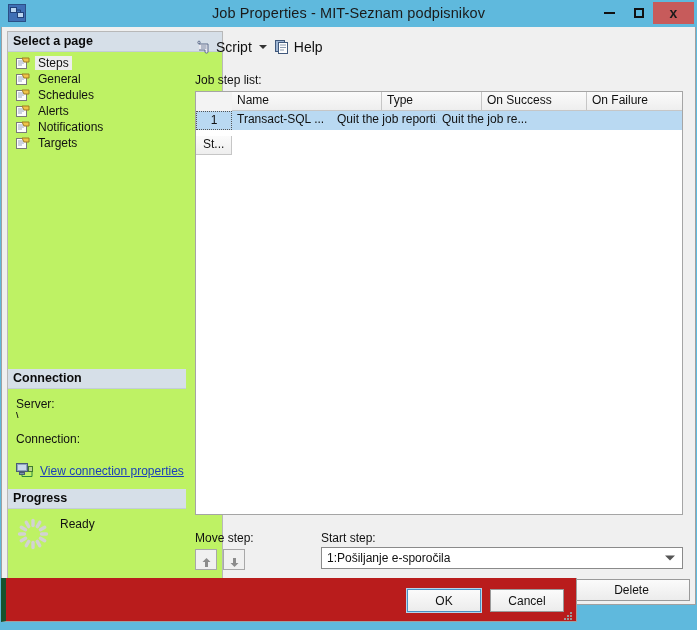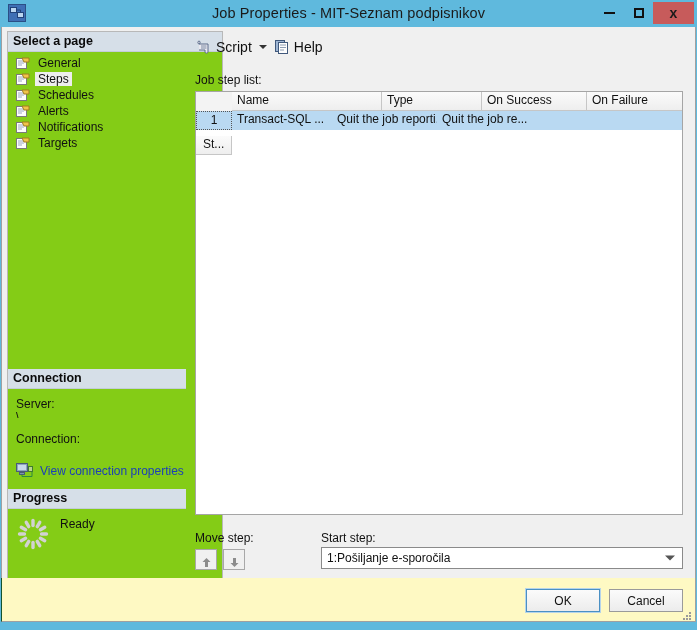--- a/index.html
+++ b/index.html
@@ -64,21 +64,21 @@
     width: 695px; height: 578px;
     background: #f0f0f0;
     border: 1px solid #a0a0a0;
     border-top: none;
   }
 
   
   .leftpane {
     position: absolute; left: 5px; top: 4px;
     width: 216px; height: 568px;
-    background: #84cc16;
+    background: #bef264;
     border: 1px solid #b8b8b8;
   }
   .section-head {
     background: #d6dfe8;
     font-weight: bold;
     font-size: 12.5px;
     color: #0a0a0a;
     padding: 2px 0 3px 5px;
     border-bottom: 1px solid #c3cdd8;
     font-family: "Liberation Sans", sans-serif;
@@ -109,21 +109,21 @@
   }
   .conn-value.clipped { height: 7px; line-height: 13px; }
   .conn-gap { height: 14px; }
   .conn-link-row {
     display: flex; align-items: center;
     padding: 10px 0 0 8px;
   }
   .link-icon { width: 18px; height: 15px; margin-right: 6px; flex:none; }
   .conn-link {
     color: #1a3fb8; font-size: 12px;
-    cursor: pointer;
+    text-decoration: underline; cursor: pointer;
   }
 
   .progress-block { position: absolute; left: 0; top: 457px; width: 178px; }
   .progress-body { display: flex; align-items: flex-start; padding: 8px 0 0 8px; }
   .spinner { width: 34px; height: 34px; margin-right: 10px; flex: none; }
   .progress-text { font-size: 12px; color: #111; }
 
   
   .rightpane {
     position: absolute; left: 190px; top: 4px;
@@ -241,23 +241,23 @@
     border: 1px solid #9a9a9a;
     font-size: 12px; color: #111;
     display: flex; align-items: center; justify-content: center;
     cursor: default;
     font-family: "Liberation Sans", sans-serif;
   }
 
   
   .footer {
     position: absolute; left: 1px; top: 578px;
-    width: 695px; height: 44px;
-    background: #fef9c3;
-    border-left: 1px solid #14532d;
+    width: 576px; height: 44px;
+    background: #b91c1c;
+    border-left: 5px solid #14532d;
     border-right: 1px solid #a0a0a0;
     border-bottom: 1px solid #a0a0a0;
   }
   .footer-btns {
     position: absolute; right: 12px; top: 11px;
     display: flex; gap: 9px;
   }
   .fbtn {
     width: 74px; height: 23px;
     background: linear-gradient(#fbfbfb, #ececec);
@@ -301,44 +301,44 @@
   </div>
 
   <div class="dialog">
 
     <div class="leftpane">
 
       <div class="section-head">Select a page</div>
 
       <div class="sel-page-list">
 
+        <div class="page-item selected">
+          <span class="page-icon">
+            <svg width="14" height="13" viewBox="0 0 14 13">
+              <rect x="0.5" y="1.5" width="10" height="10" fill="#fdfdfd" stroke="#7a7a7a"></rect>
+              <line x1="2" y1="4" x2="8" y2="4" stroke="#9aa8c0"></line>
+              <line x1="2" y1="6" x2="8" y2="6" stroke="#9aa8c0"></line>
+              <line x1="2" y1="8" x2="6" y2="8" stroke="#9aa8c0"></line>
+              <path d="M6 1 L13 1 L13 5 L8 5 Z" fill="#f0c44a" stroke="#a07d1e"></path>
+            </svg>
+          </span>
+          <span class="lbl">Steps</span>
+        </div>
+
         <div class="page-item">
           <span class="page-icon">
             <svg width="14" height="13" viewBox="0 0 14 13">
               <rect x="0.5" y="1.5" width="10" height="10" fill="#fdfdfd" stroke="#7a7a7a"></rect>
               <line x1="2" y1="4" x2="8" y2="4" stroke="#9aa8c0"></line>
               <line x1="2" y1="6" x2="8" y2="6" stroke="#9aa8c0"></line>
               <line x1="2" y1="8" x2="6" y2="8" stroke="#9aa8c0"></line>
               <path d="M6 1 L13 1 L13 5 L8 5 Z" fill="#f0c44a" stroke="#a07d1e"></path>
             </svg>
           </span>
           <span class="lbl">General</span>
-        </div>
-
-        <div class="page-item selected">
-          <span class="page-icon">
-            <svg width="14" height="13" viewBox="0 0 14 13">
-              <rect x="0.5" y="1.5" width="10" height="10" fill="#fdfdfd" stroke="#7a7a7a"></rect>
-              <line x1="2" y1="4" x2="8" y2="4" stroke="#9aa8c0"></line>
-              <line x1="2" y1="6" x2="8" y2="6" stroke="#9aa8c0"></line>
-              <line x1="2" y1="8" x2="6" y2="8" stroke="#9aa8c0"></line>
-              <path d="M6 1 L13 1 L13 5 L8 5 Z" fill="#f0c44a" stroke="#a07d1e"></path>
-            </svg>
-          </span>
-          <span class="lbl">Steps</span>
         </div>
 
         <div class="page-item">
           <span class="page-icon">
             <svg width="14" height="13" viewBox="0 0 14 13">
               <rect x="0.5" y="1.5" width="10" height="10" fill="#fdfdfd" stroke="#7a7a7a"></rect>
               <line x1="2" y1="4" x2="8" y2="4" stroke="#9aa8c0"></line>
               <line x1="2" y1="6" x2="8" y2="6" stroke="#9aa8c0"></line>
               <line x1="2" y1="8" x2="6" y2="8" stroke="#9aa8c0"></line>
               <path d="M6 1 L13 1 L13 5 L8 5 Z" fill="#f0c44a" stroke="#a07d1e"></path>

